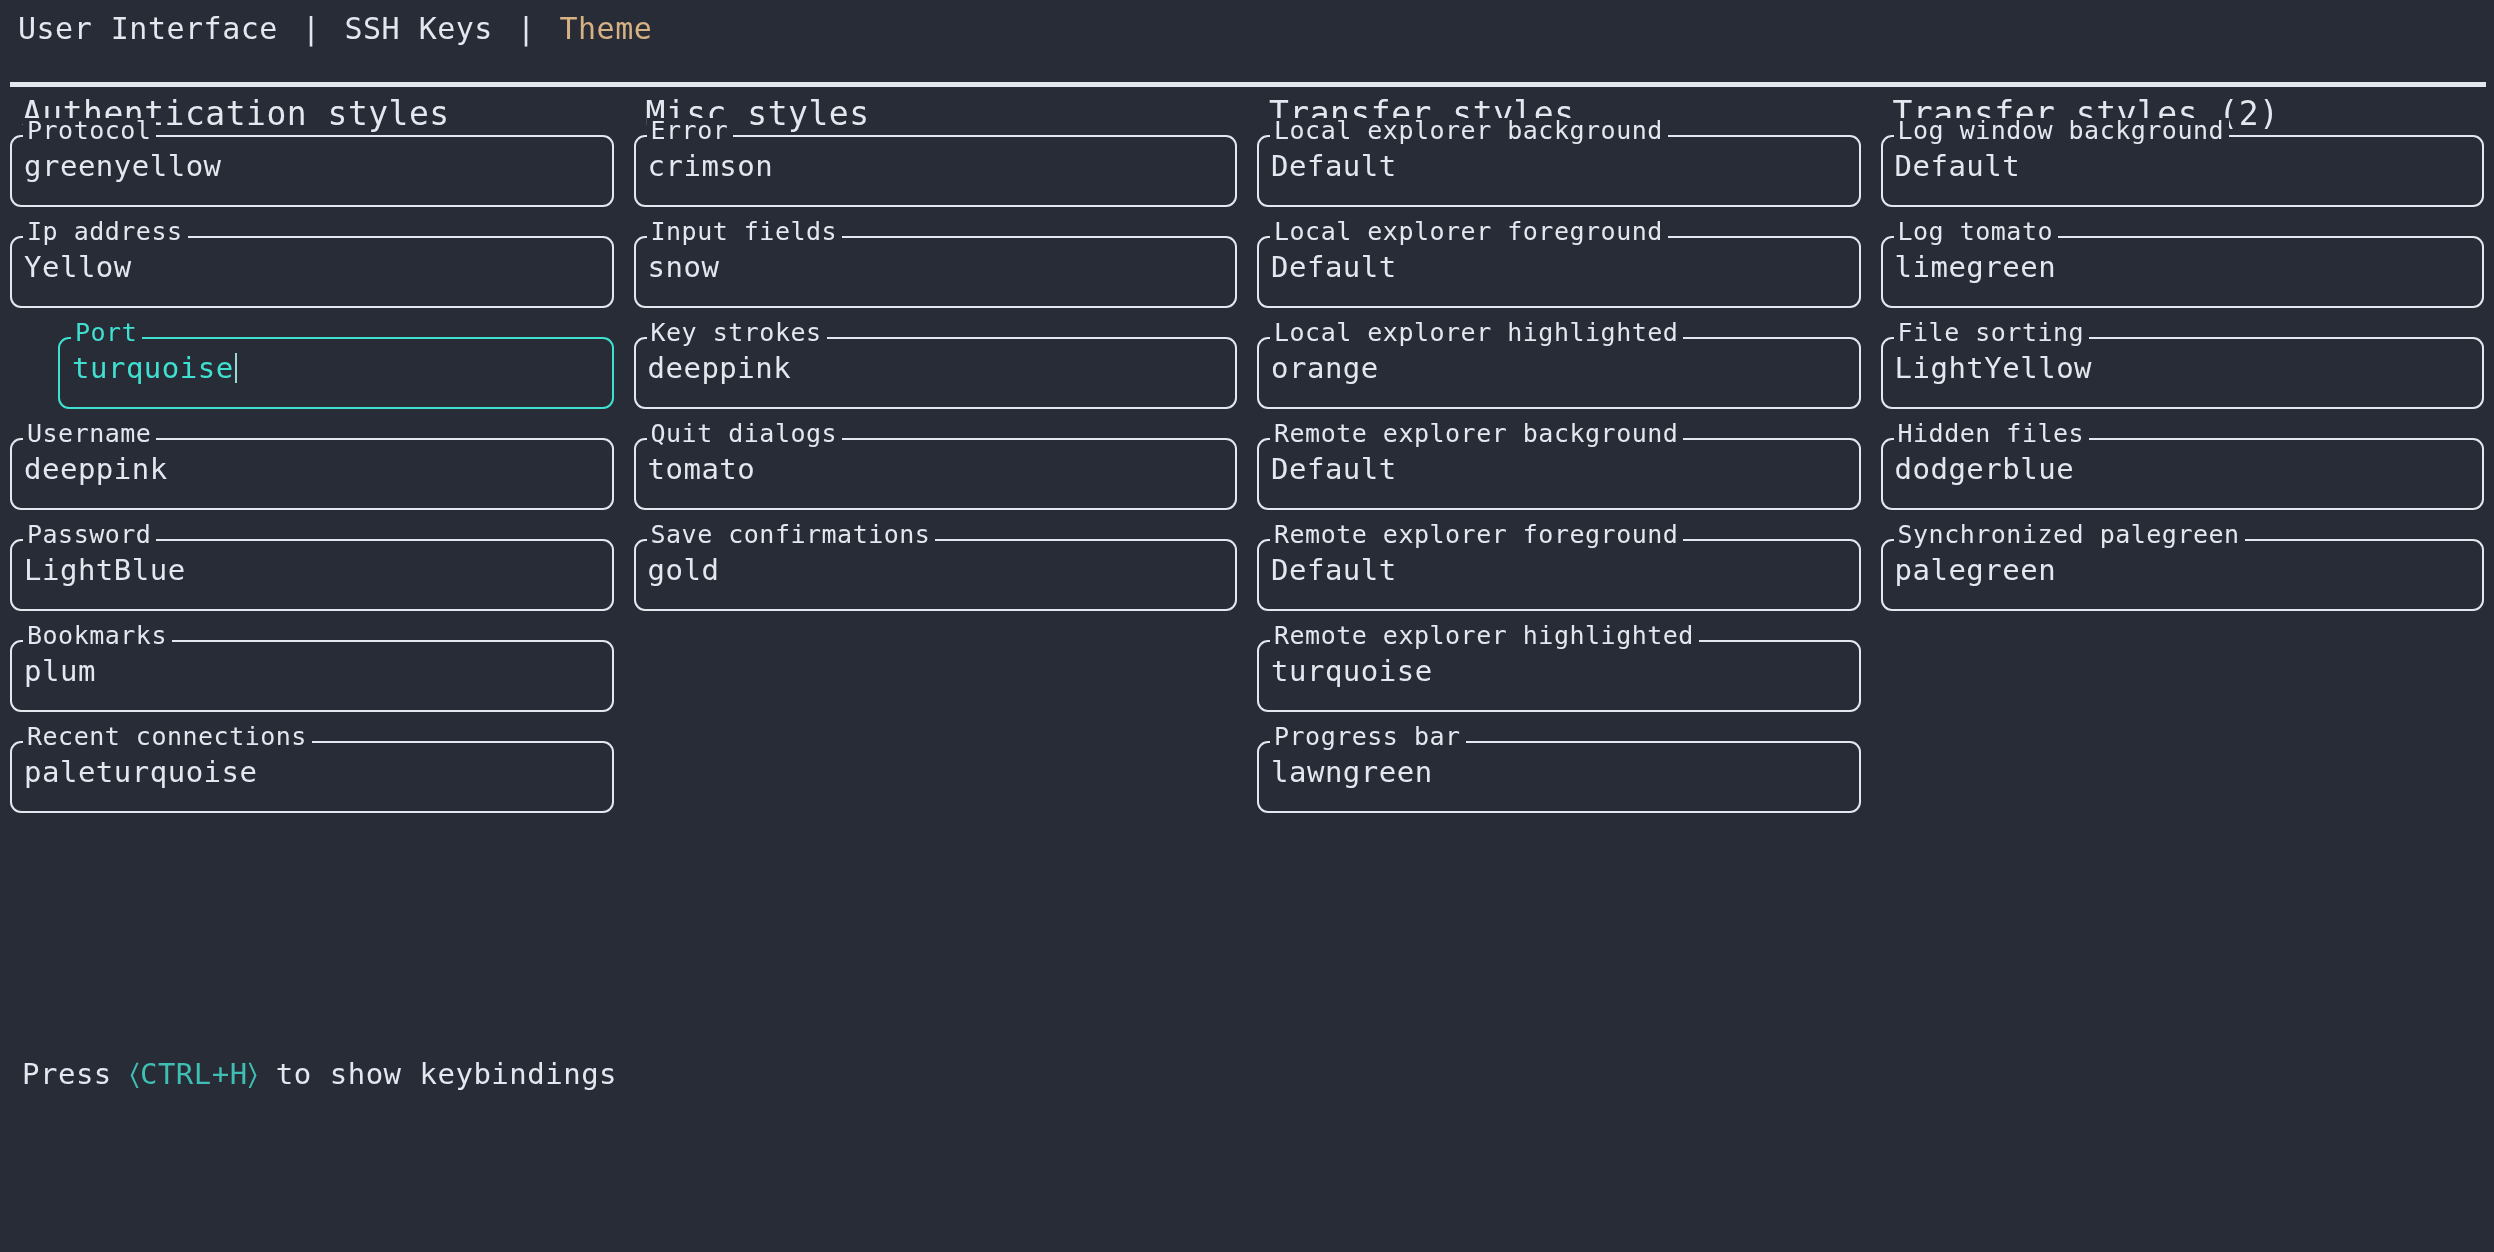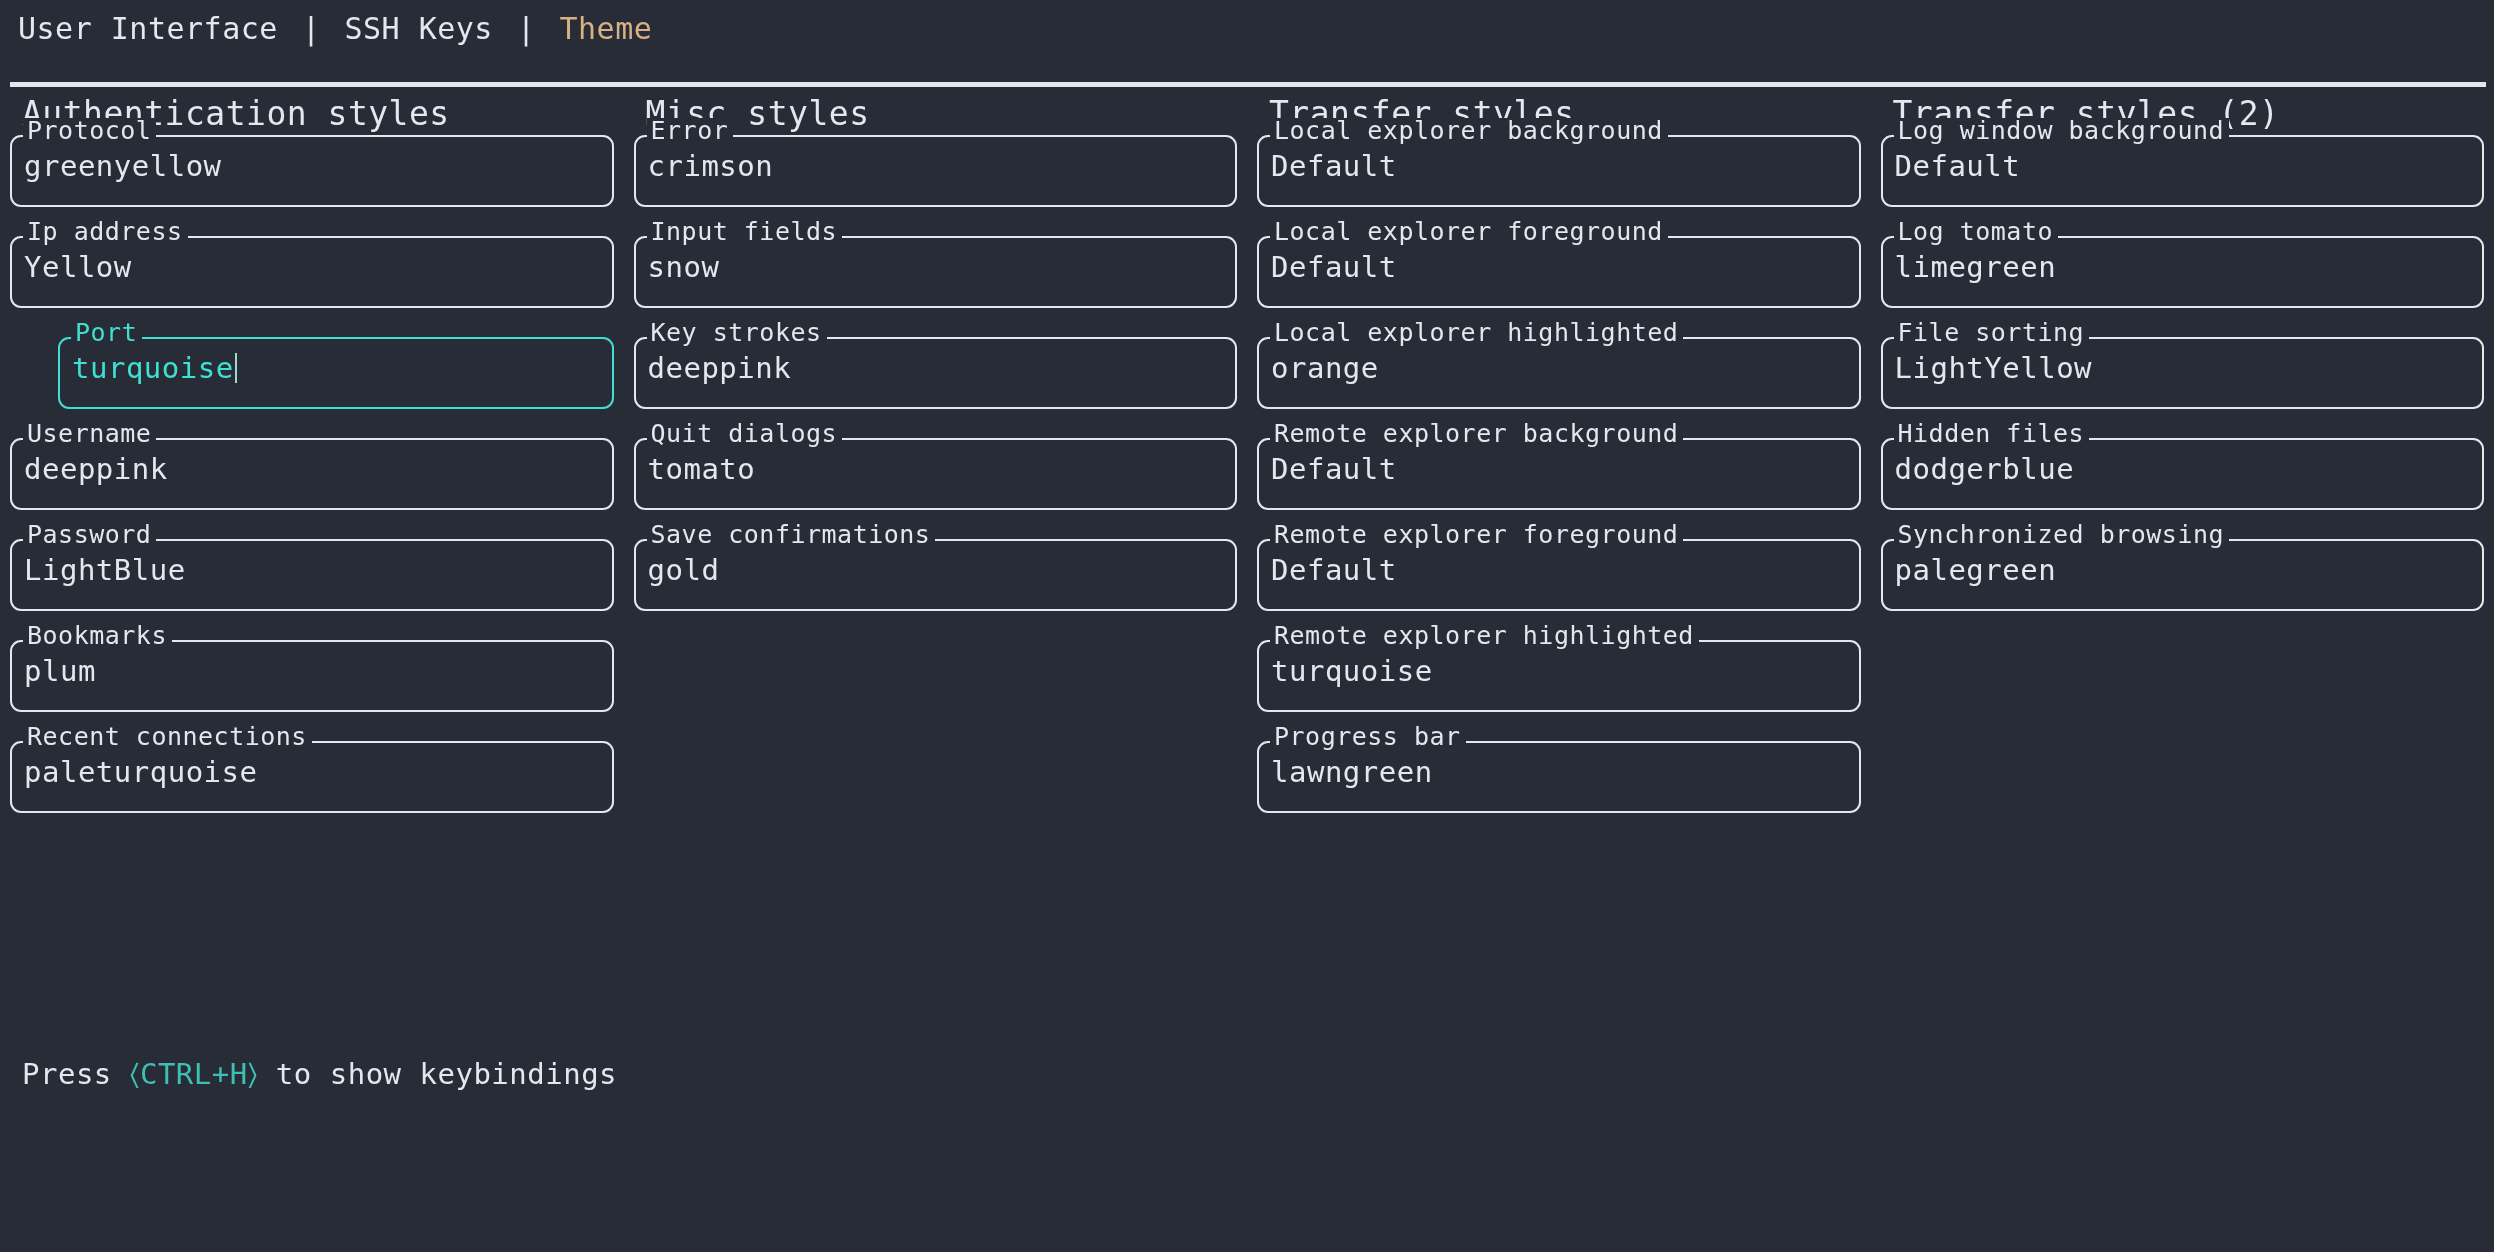--- a/index.html
+++ b/index.html
@@ -269,21 +269,21 @@
       </div>
       <div class="field">
         <span class="legend">File sorting</span>
         <span class="value">LightYellow</span>
       </div>
       <div class="field">
         <span class="legend">Hidden files</span>
         <span class="value">dodgerblue</span>
       </div>
       <div class="field">
-        <span class="legend">Synchronized browsing</span>
+        <span class="legend">Synchronized palegreen</span>
         <span class="value">palegreen</span>
       </div>
     </div>
 
   </div>
 
   <div class="hint">
     <span>Press</span>
     <span class="key">〈CTRL+H〉</span>
     <span>to show keybindings</span>

